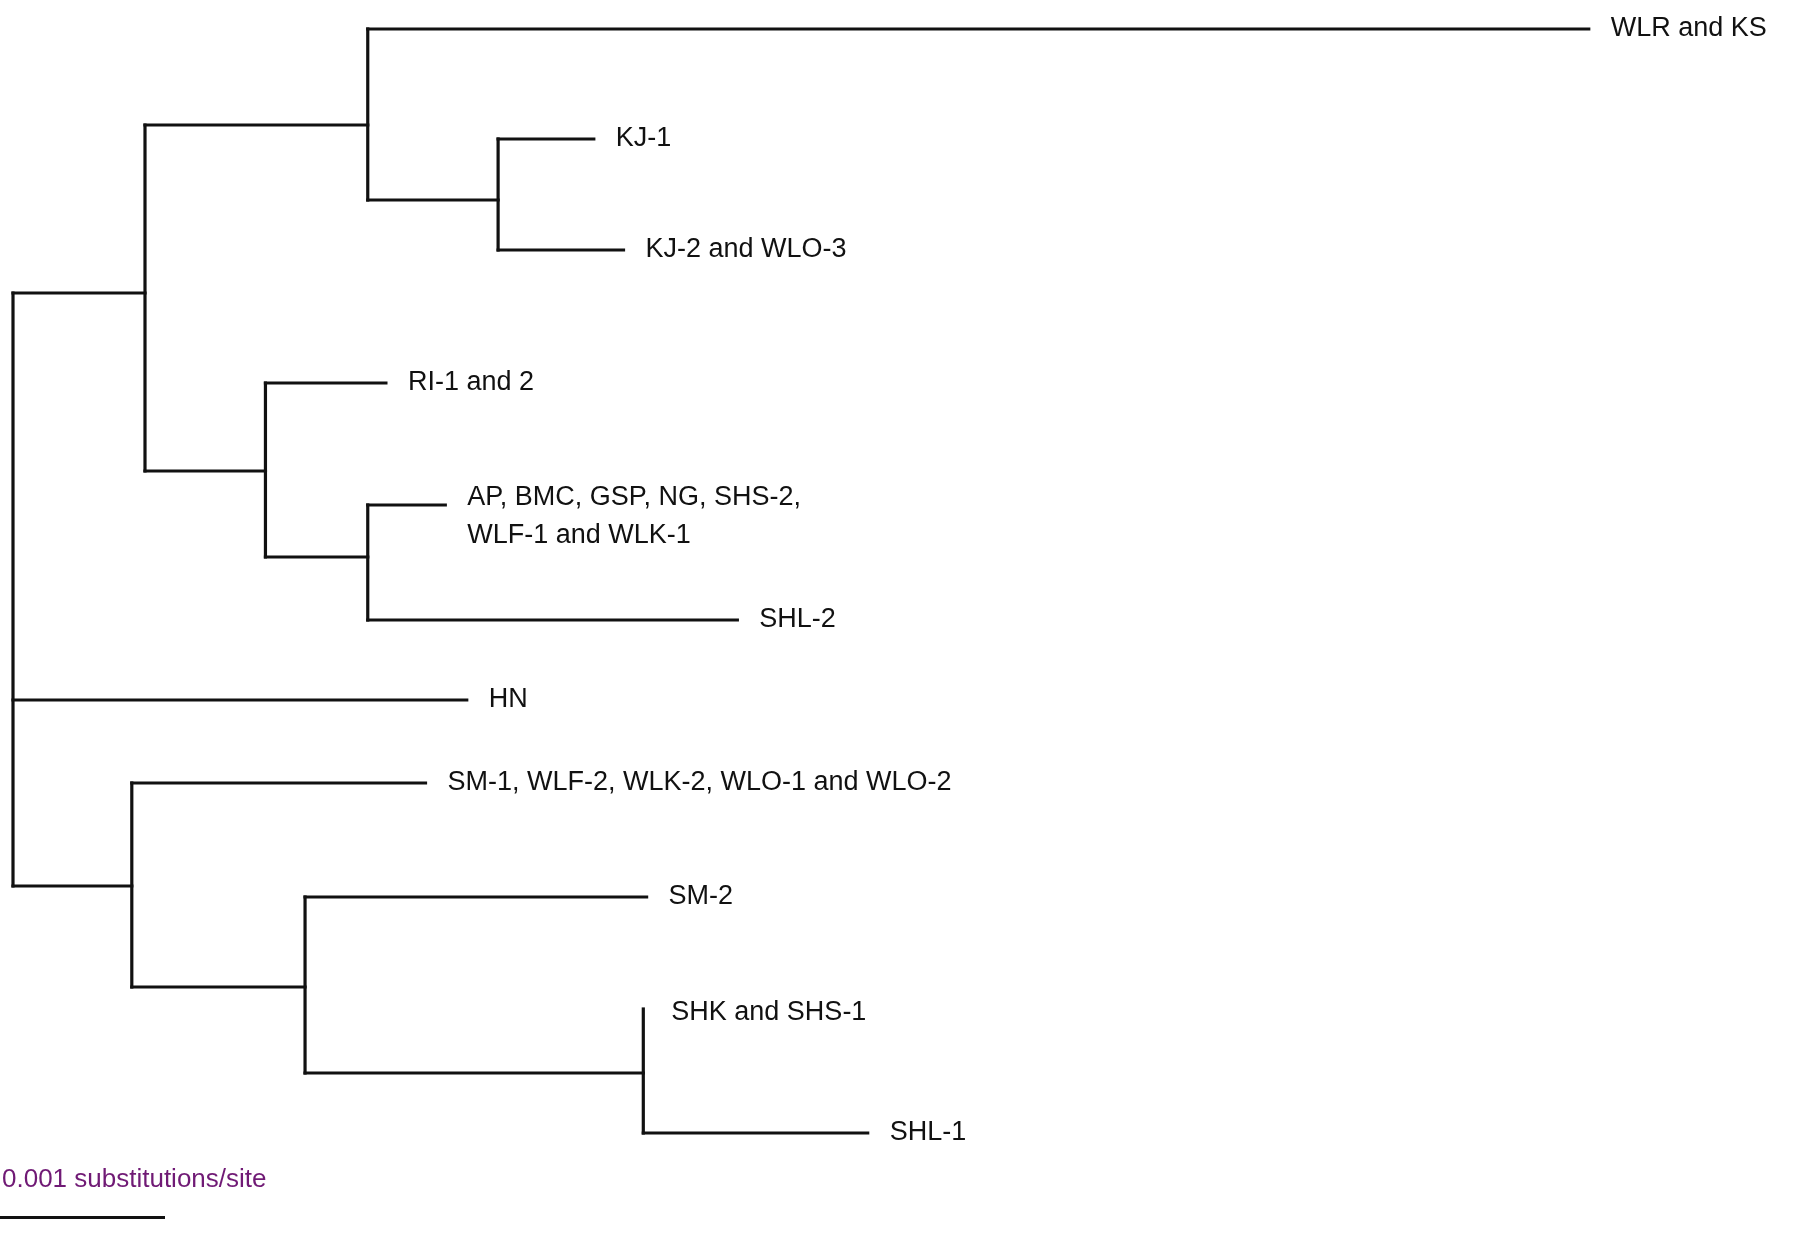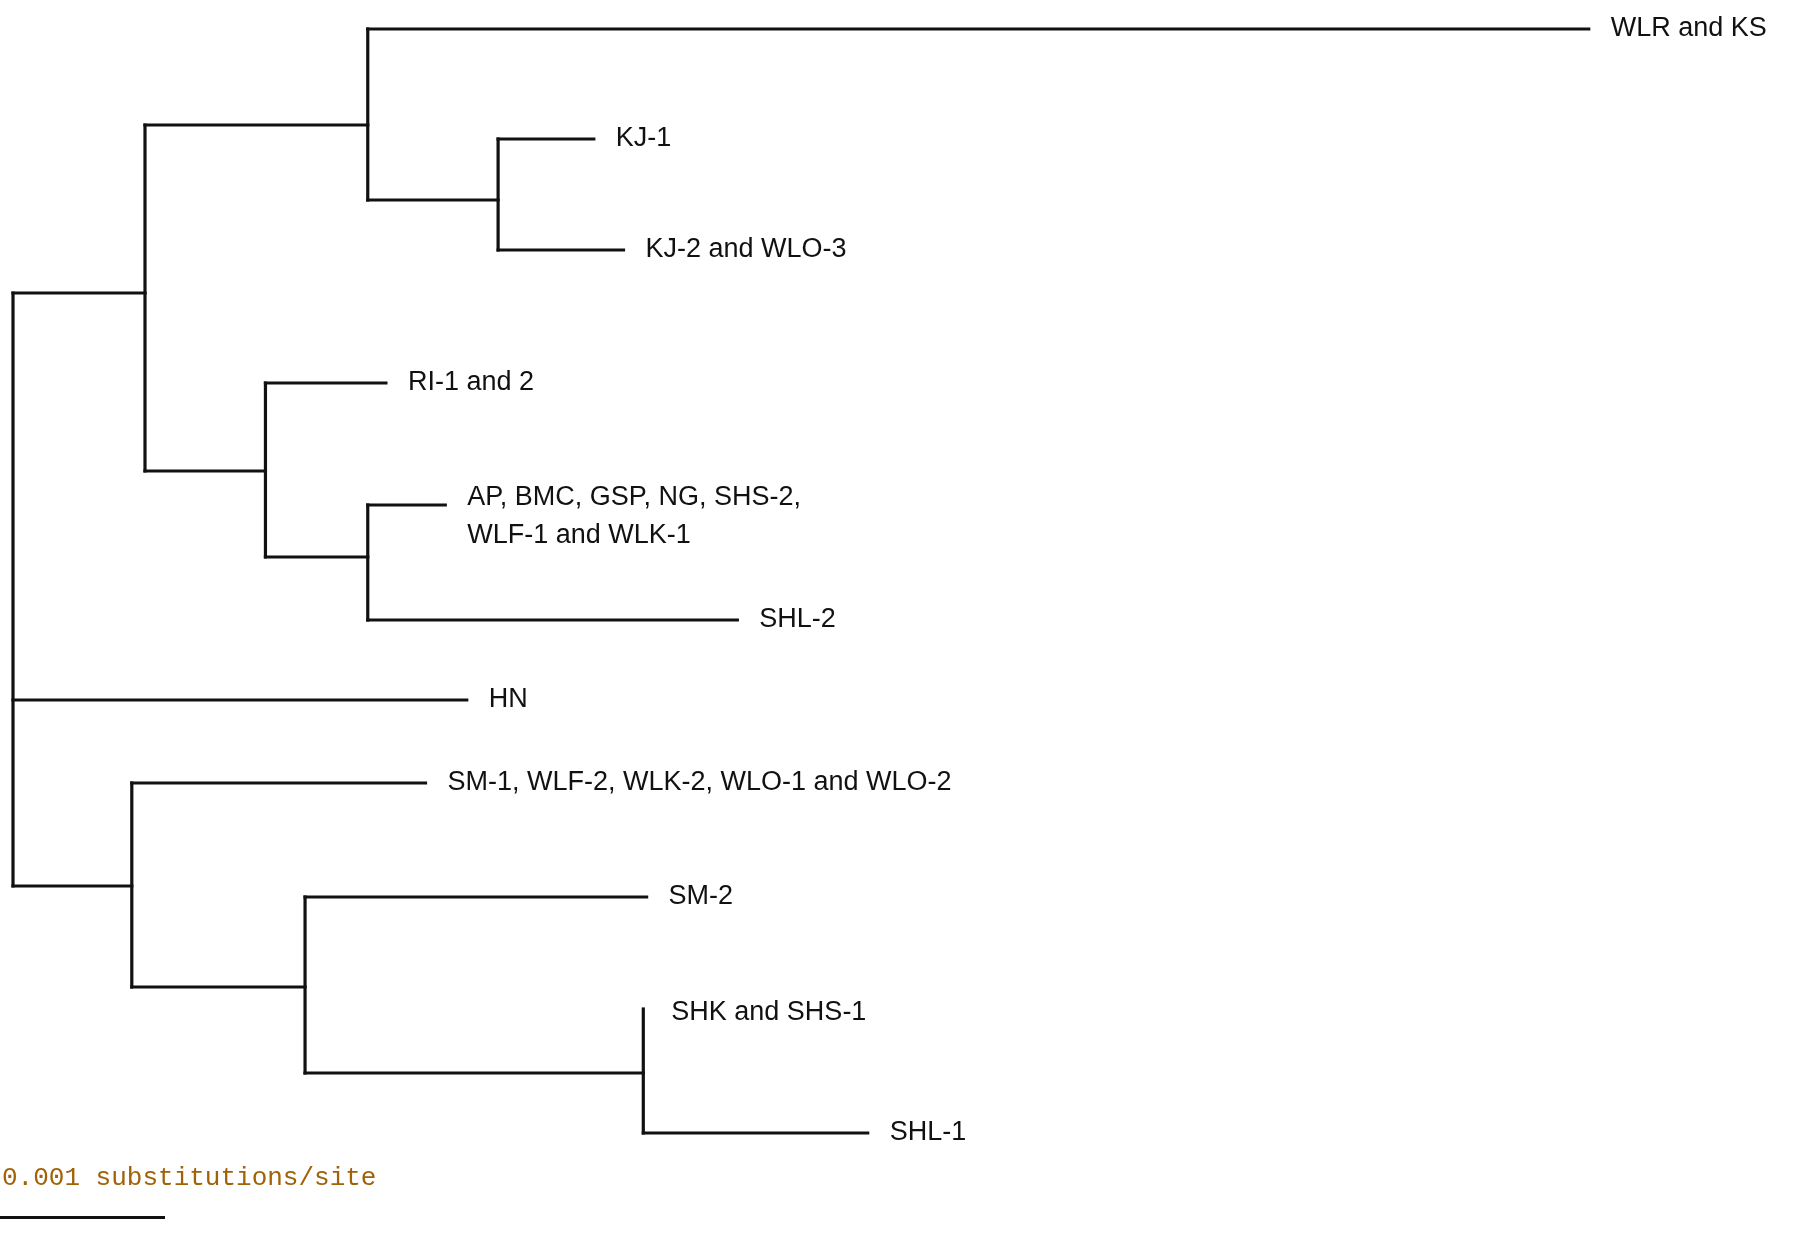--- a/index.html
+++ b/index.html
@@ -1,20 +1,20 @@
 <!DOCTYPE html>
 <html><head>
   <meta charset="utf-8">
   <style>
     html, body { margin: 0; padding: 0; background: #ffffff; }
     body { width: 1800px; height: 1233px; position: relative; overflow: hidden; }
     #tree { position: absolute; left: 0; top: 0; width: 1800px; height: 1233px; }
     #tree line { stroke: #111111; stroke-width: 3.2; stroke-linecap: square; }
     #tree text { font-family: "Liberation Sans", sans-serif; font-size: 27px; fill: #111111; dominant-baseline: middle; }
-    .scale-label { position: absolute; left: 2px; top: 1163px; font-family: Liberation Mono, monospace; font-size: 26px; color: #a16207; }
+    .scale-label { position: absolute; left: 2px; top: 1163px; font-family: Liberation Sans, sans-serif; font-size: 26px; color: #701a75; }
     .scale-bar { position: absolute; left: 0; top: 1216px; height: 3px; background: #111111; }
   </style>
 </head>
 <body>
 
 <svg id="tree" xmlns="http://www.w3.org/2000/svg">
     <line x1="13" y1="293" x2="13" y2="886"></line>
     <line x1="13" y1="293" x2="145" y2="293"></line>
     <line x1="145" y1="125" x2="145" y2="471"></line>
     <line x1="145" y1="125" x2="367.75" y2="125"></line>

